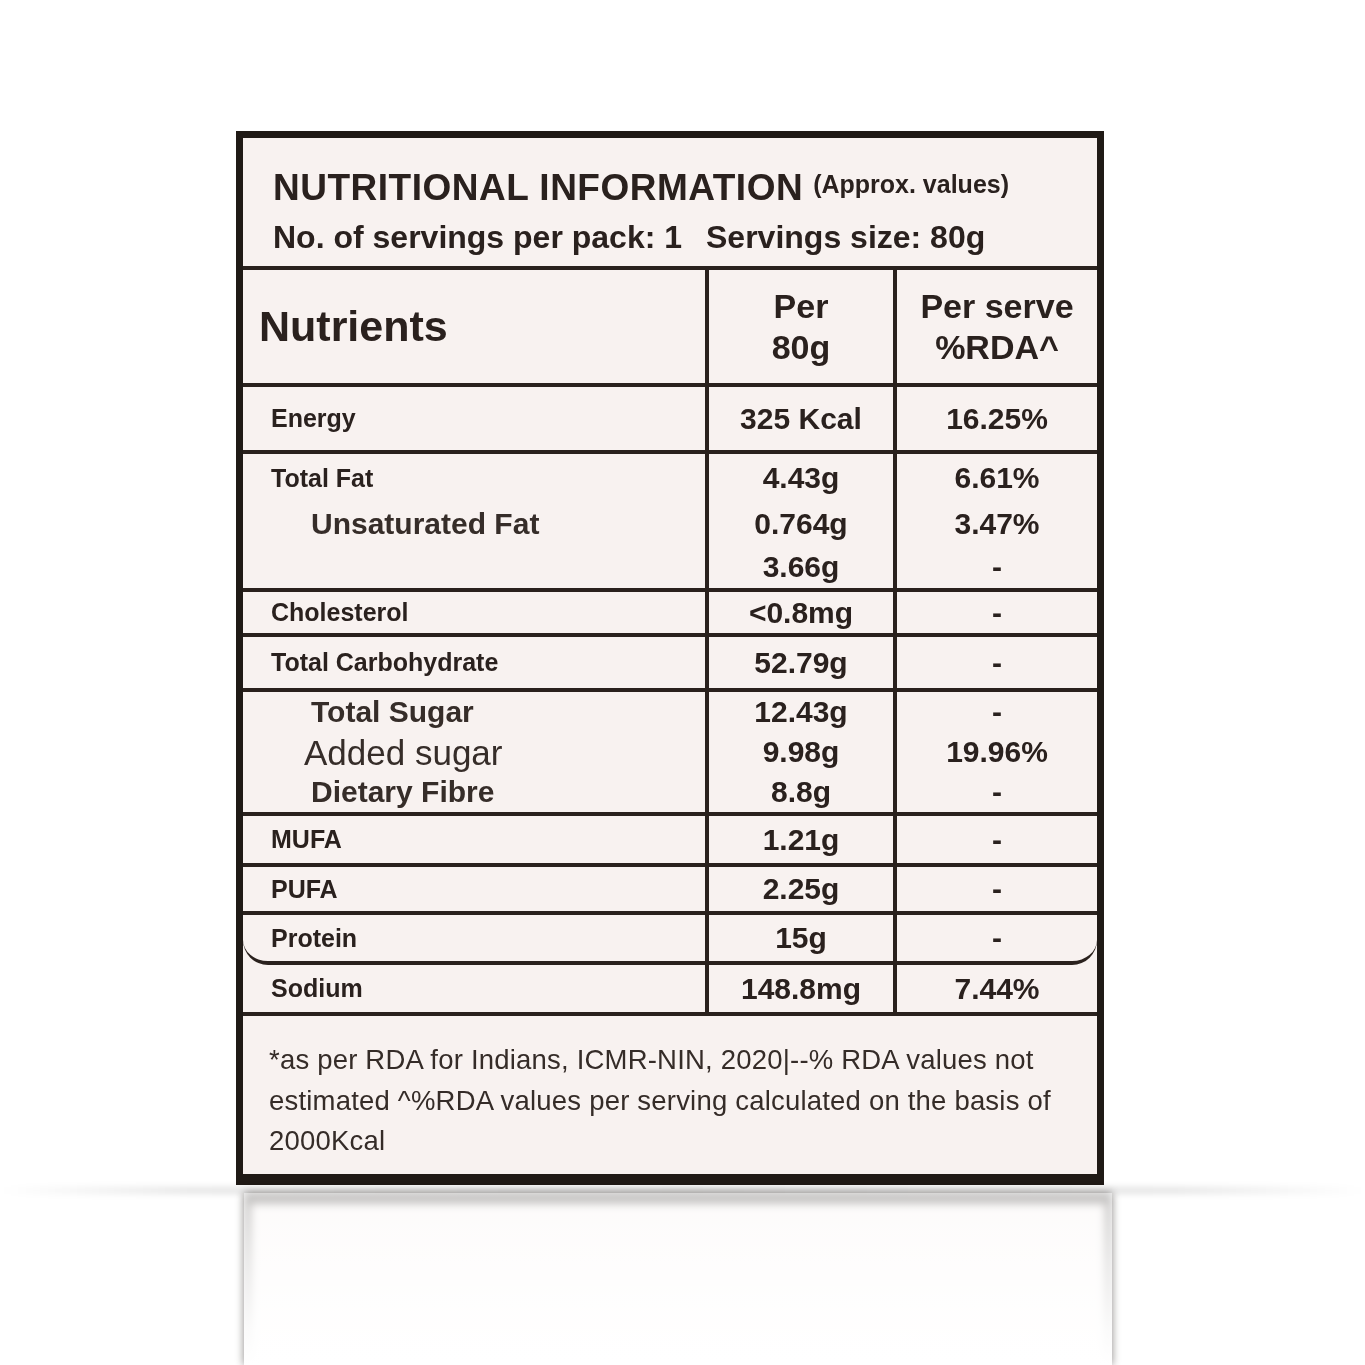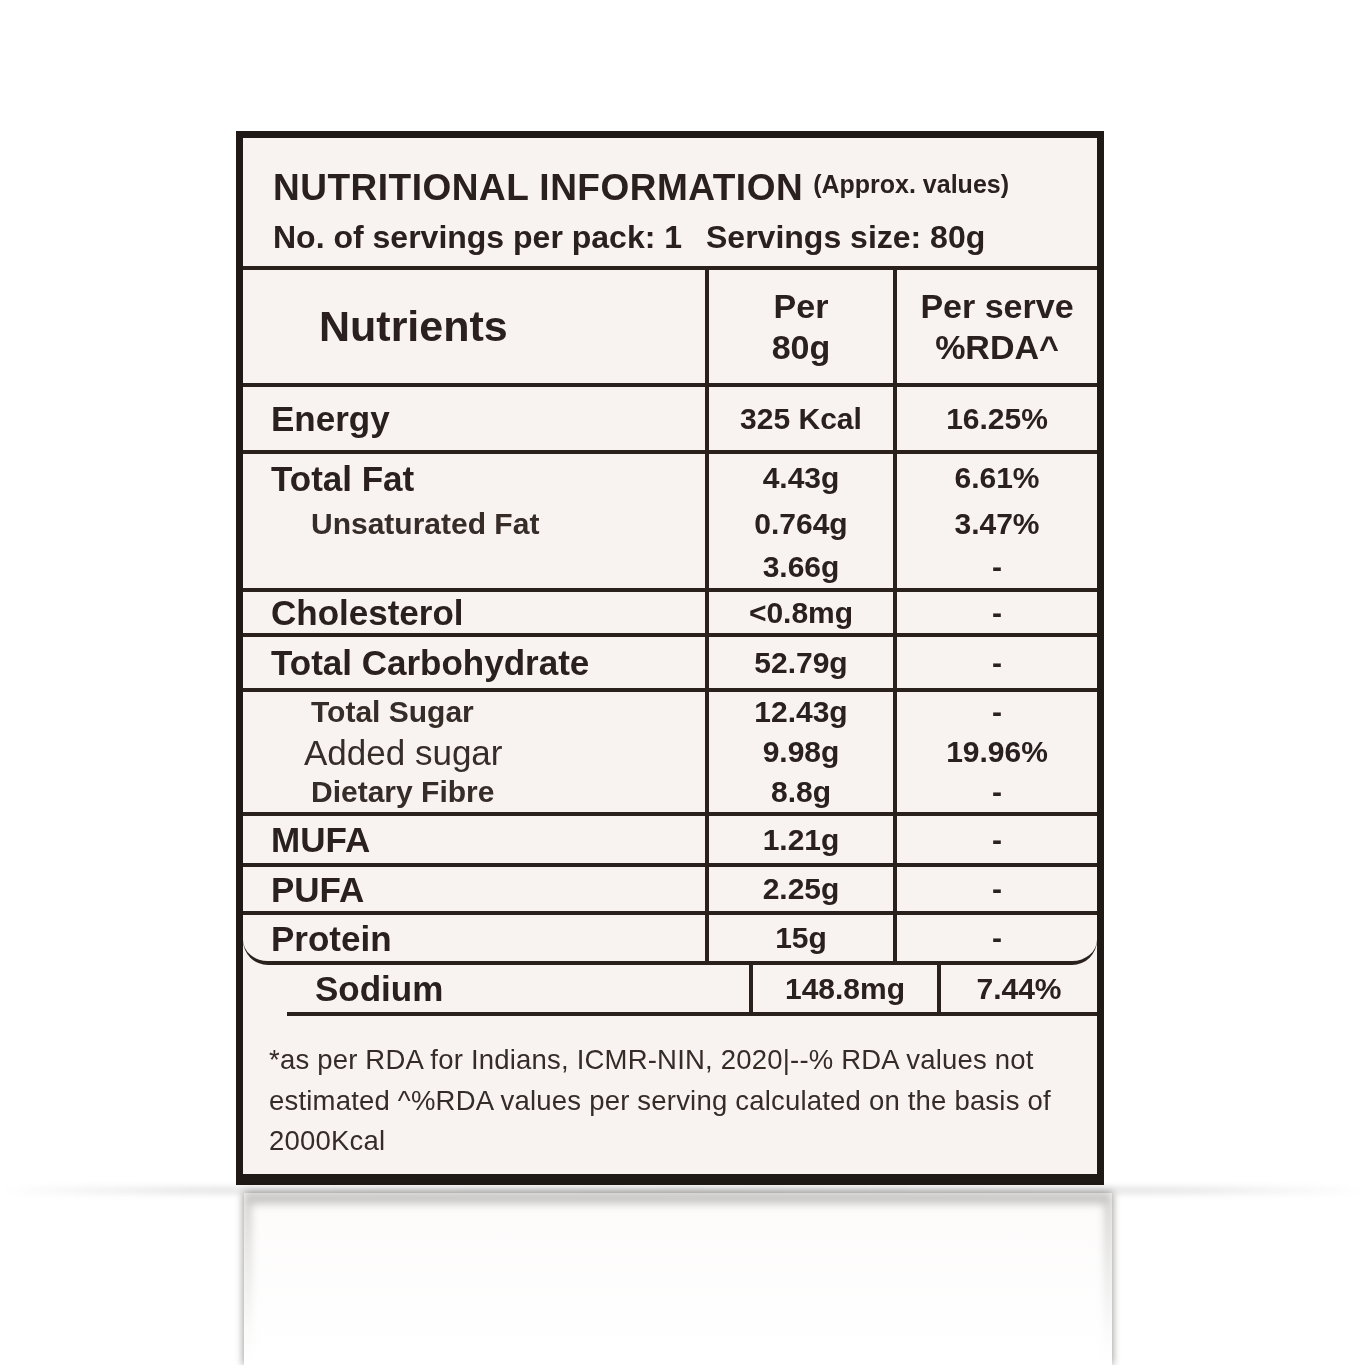--- a/index.html
+++ b/index.html
@@ -44,42 +44,42 @@
   .c3{ flex:1; border-left:4px solid var(--line); display:flex; }
   .cen{ align-items:center; justify-content:center; }
   .c1.single{ align-items:center; }
   .col{ flex-direction:column; }
   .line{ display:flex; align-items:center; }
   .c2 .line,.c3 .line{ justify-content:center; }
 
   
   .b-head{ height:113px; }
   .hc{ align-items:center; }
-  .h-nutrients{ font-size:43px; font-weight:700; padding-left:36px;margin-left:40px; }
+  .h-nutrients{ font-size:43px; font-weight:700; padding-left:16px; }
   .hcc{ flex-direction:column; justify-content:center; font-size:34px; font-weight:700; line-height:1.18; text-align:center; }
 
   
-  .lab.main{ font-size:35px; font-weight:700; padding-left:28px; line-height:1; }
+  .lab.main{ font-size:25px; font-weight:700; padding-left:28px; line-height:1; }
   .lab.sub{ font-size:30px; font-weight:700; color:var(--text-sub); padding-left:68px; line-height:1; }
   .lab.sub2{ font-size:35px; font-weight:400; color:var(--text-sub); padding-left:61px; line-height:1; }
   .val{ font-size:30px; font-weight:700; line-height:1; }
 
   
   .b-energy{ height:63px; }
   .b-fat{ height:134px; }
   .b-fat .line{ height:43px;text-align:right; }
   .b-fat .line.first{ height:48px; }
   .b-chol{ height:41px; }
   .b-carb{ height:51px; }
   .b-sugar{ height:120px; }
   .b-sugar .line{ height:40px; }
   .b-mufa{ height:47px; }
   .b-pufa{ height:44px; }
   .b-protein{ height:46px;border-radius:25px; }
-  .b-sodium{ height:47px;margin-left:44px; }
+  .b-sodium{ height:47px; }
 
   
   .footer{ padding:24px 24px 0 26px; }
   .footer p{ font-size:27.5px; font-weight:400; line-height:1.48; color:#352c28; letter-spacing:.2px; }
 
   
   .shadow-band{
     position:absolute; left:0; top:1187px; width:1365px; height:7px;
     background:linear-gradient(to right, rgba(0,0,0,0) 0%, rgba(0,0,0,0.10) 14%, rgba(0,0,0,0.15) 50%, rgba(0,0,0,0.10) 86%, rgba(0,0,0,0) 100%);
     filter:blur(3px);

